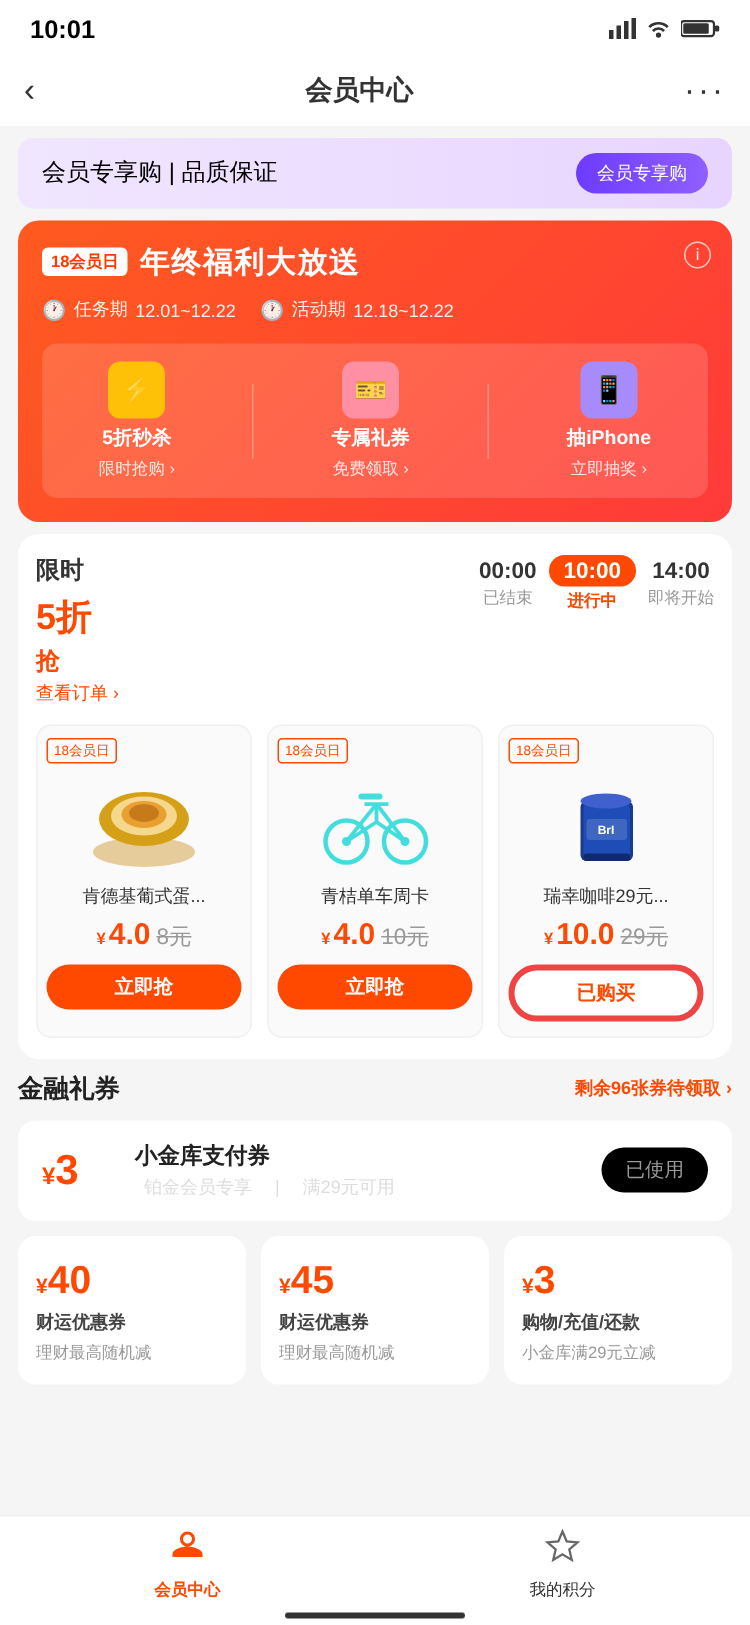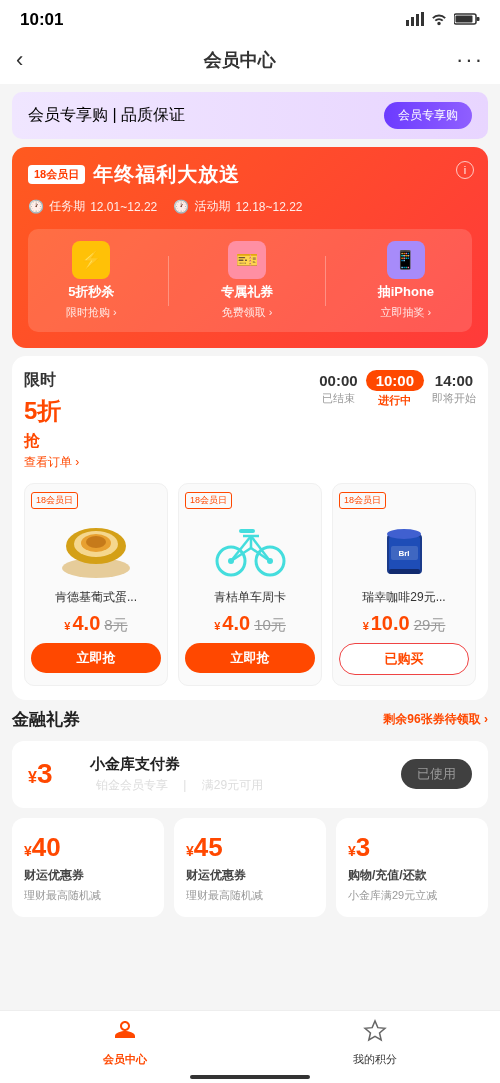--- a/index.html
+++ b/index.html
@@ -253,21 +253,21 @@
       cursor: pointer;
       width: 100%;
     }
     .btn-bought {
       background: #fff;
       color: #ff4800;
       font-size: 13px;
       font-weight: 600;
       border-radius: 20px;
       padding: 6px 16px;
-      border: 1px solid #ef4444;
+      border: 4px solid #ef4444;
       cursor: pointer;
       width: 100%;
     }
 
     
     .finance-section {
       margin: 8px 12px;
     }
     .finance-header {
       display: flex;
@@ -293,21 +293,21 @@
       font-size: 28px;
       font-weight: 800;
       min-width: 50px;
     }
     .coupon-amount-prefix { font-size: 16px; font-weight: 700; }
     .coupon-info { flex: 1; }
     .coupon-name { font-size: 15px; font-weight: 600; color: #222; margin-bottom: 3px; }
     .coupon-desc { font-size: 12px; color: #999; }
     .coupon-desc span { margin: 0 6px; color: #ddd; }
     .coupon-used-btn {
-      background: #404040;
+      background: #000000;
       color: #999;
       font-size: 13px;
       border-radius: 20px;
       padding: 6px 16px;
       border: none;
       cursor: not-allowed;
       text-align: center;
     }
 
     .coupon-row {

